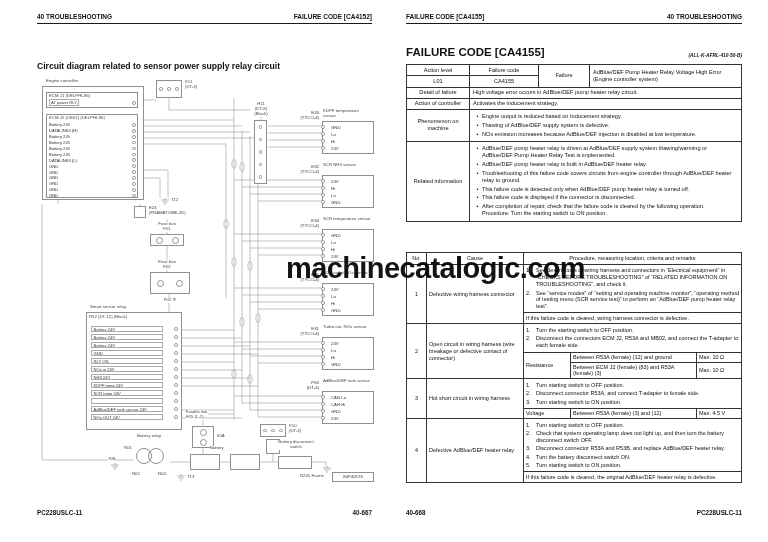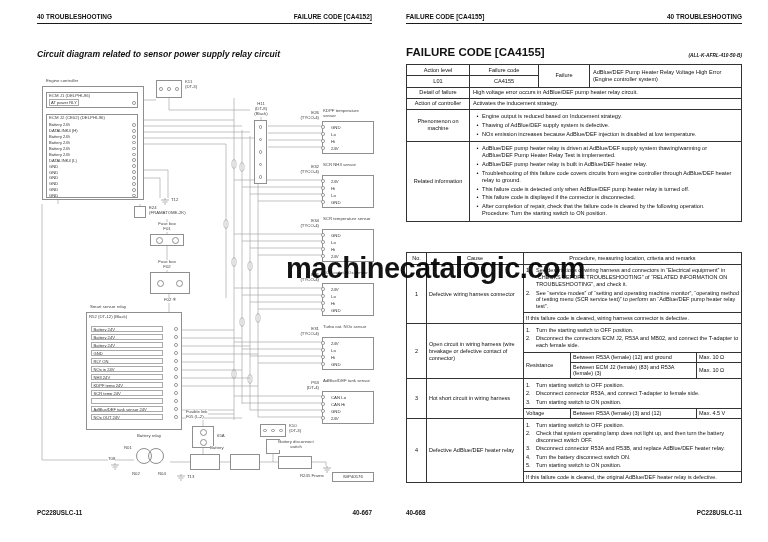--- a/index.html
+++ b/index.html
@@ -13,21 +13,21 @@
   .phead{position:absolute;top:13px;display:flex;justify-content:space-between;
          font-size:6.5px;font-weight:bold;border-bottom:1.4px solid #1a1a1a;padding-bottom:3px;}
   .page-left .phead{left:37px;right:12px;}
   .page-right .phead{left:22px;right:26px;}
   .pfoot{position:absolute;top:509px;display:flex;justify-content:space-between;
          font-size:6.3px;font-weight:bold;}
   .page-left .pfoot{left:37px;right:12px;}
   .page-right .pfoot{left:22px;right:26px;}
 
   
-  .ltitle{position:absolute;left:37px;top:49px;font-size:8.6px;font-weight:bold;font-style:italic;}
+  .ltitle{position:absolute;left:37px;top:61px;font-size:8.6px;font-weight:bold;}
 
   
   .watermark{position:absolute;left:286px;top:252px;font-size:29px;font-weight:bold;
              letter-spacing:-0.6px;opacity:.92;z-index:50;white-space:nowrap;}
 
   
   .diagram{position:absolute;left:38px;top:74px;width:336px;height:412px;font-size:4.3px;color:#333;}
   .wires{position:absolute;left:0;top:0;}
   .dbox{position:absolute;border:1px solid #8f8f8f;background:#fff;box-sizing:border-box;}
   .dlabel{position:absolute;line-height:1.15;white-space:nowrap;background:#fff;color:#444;}

